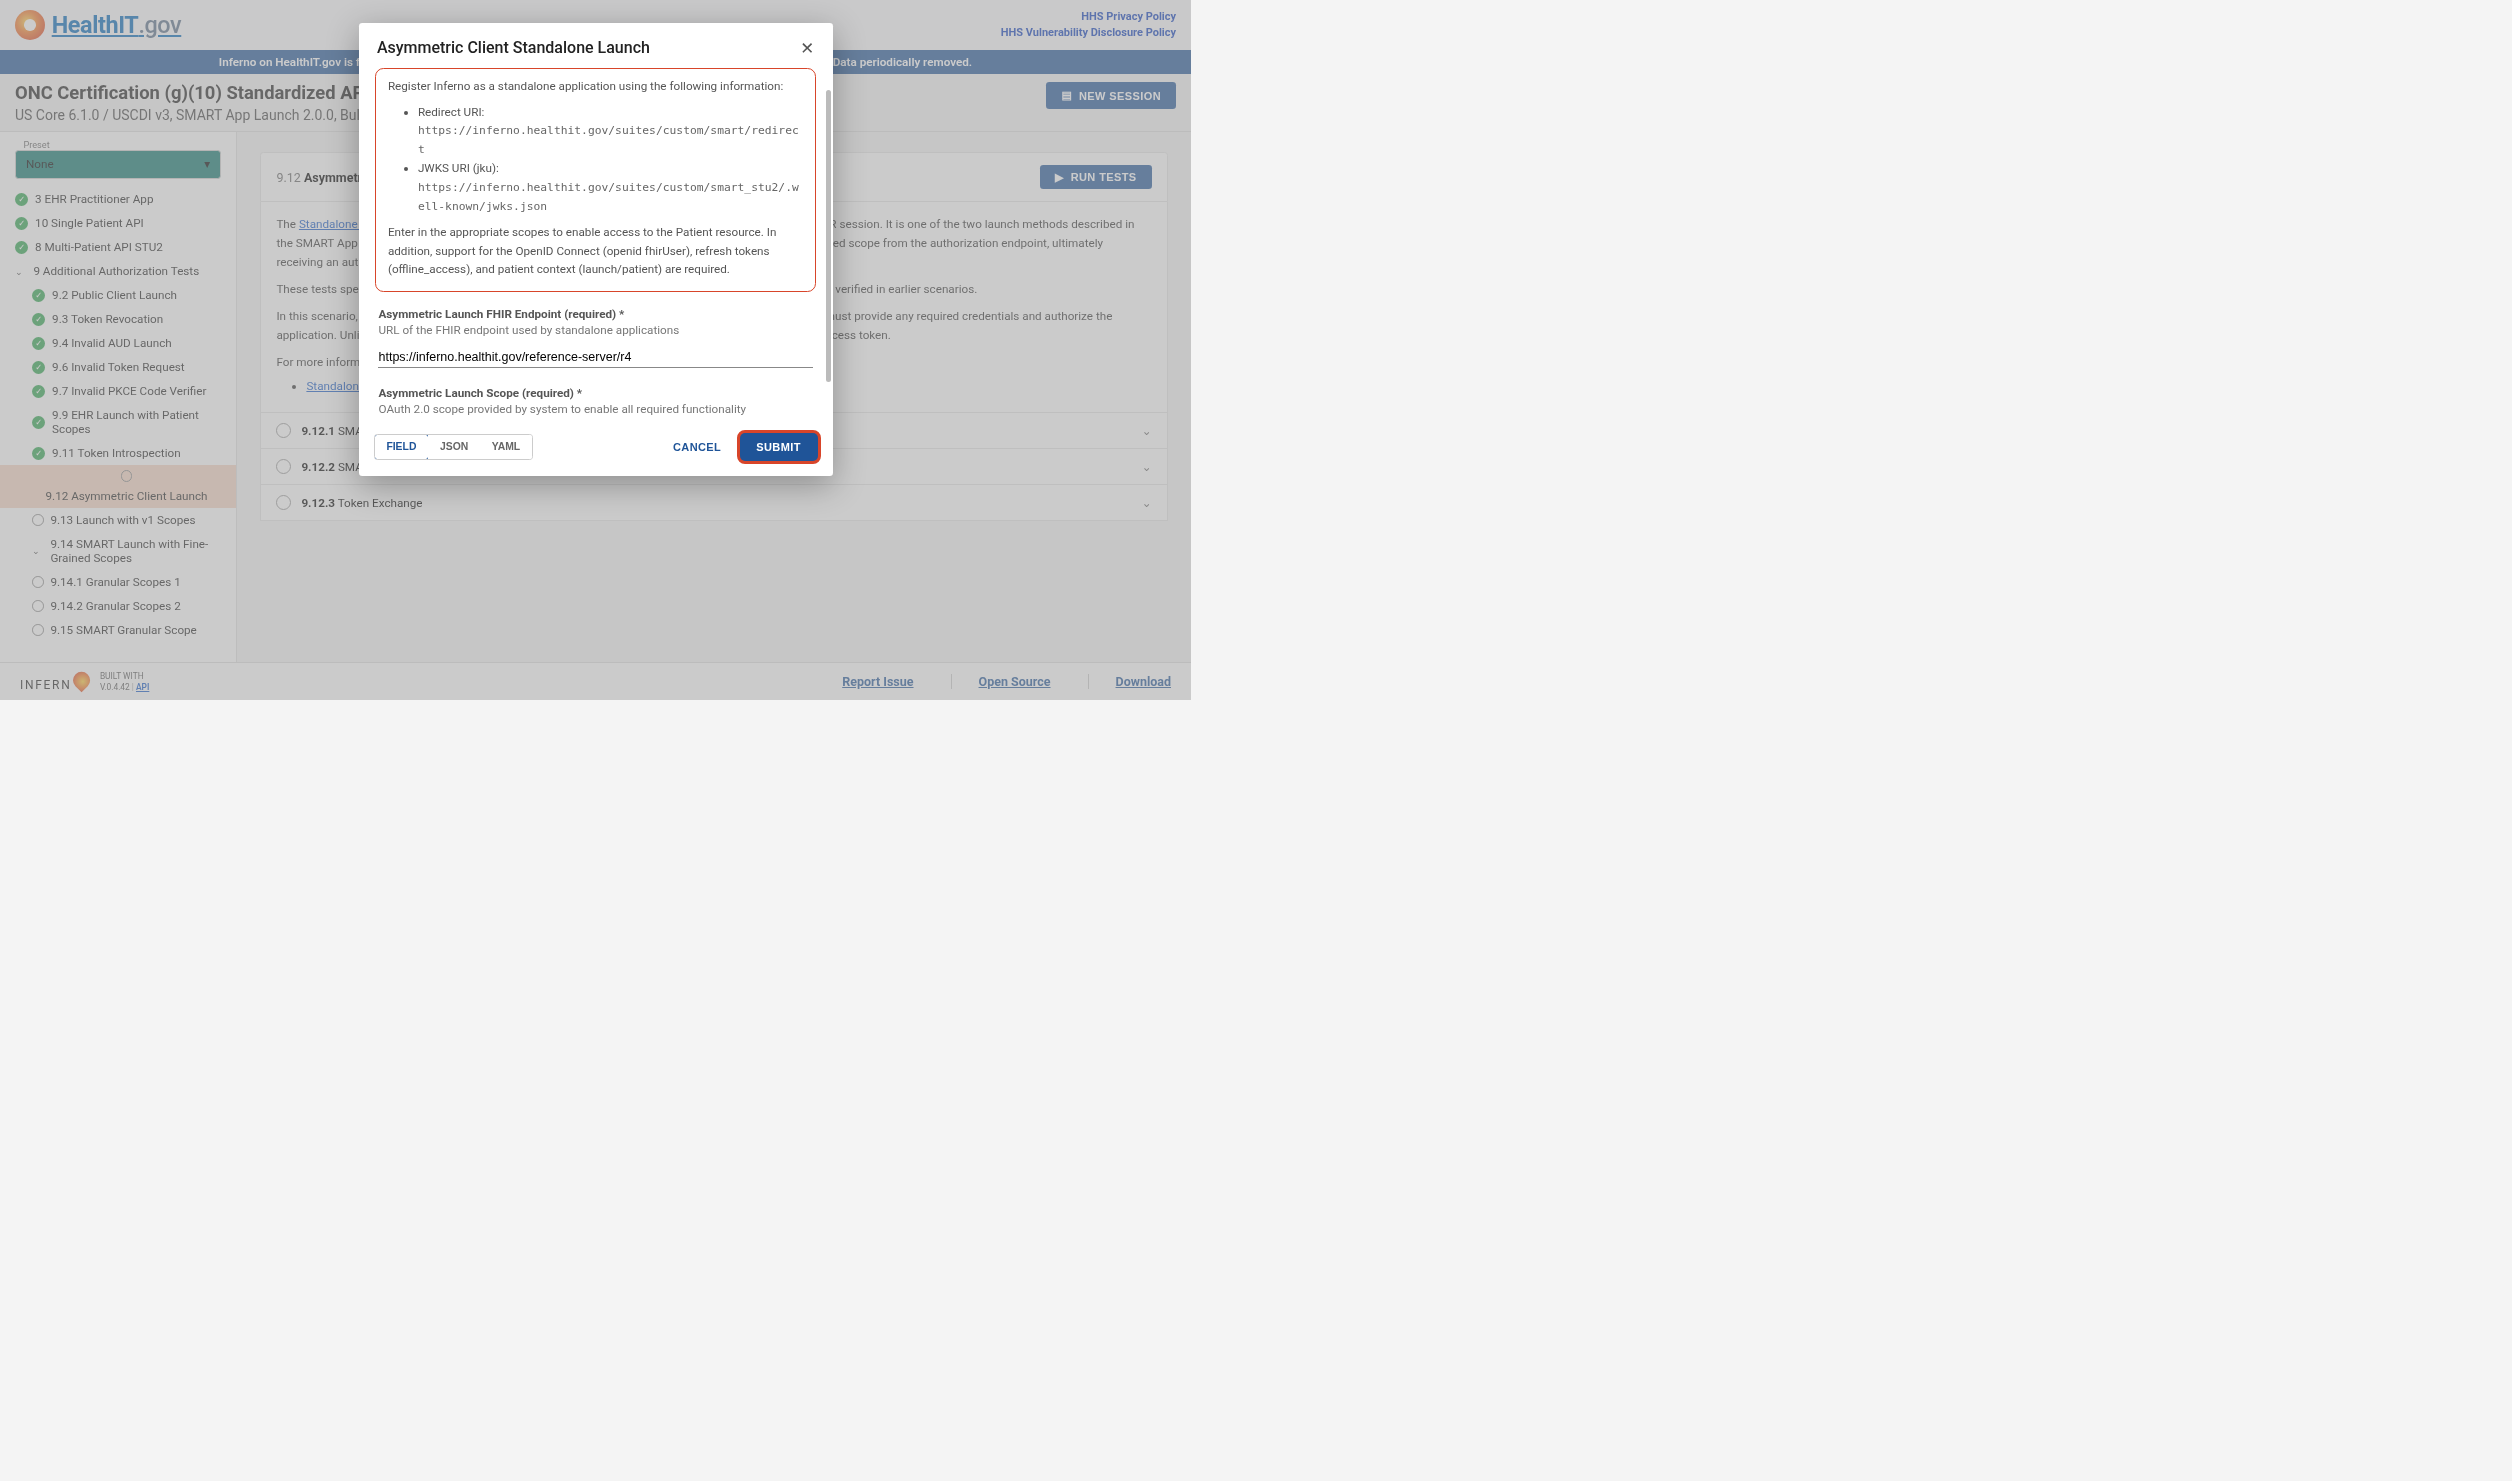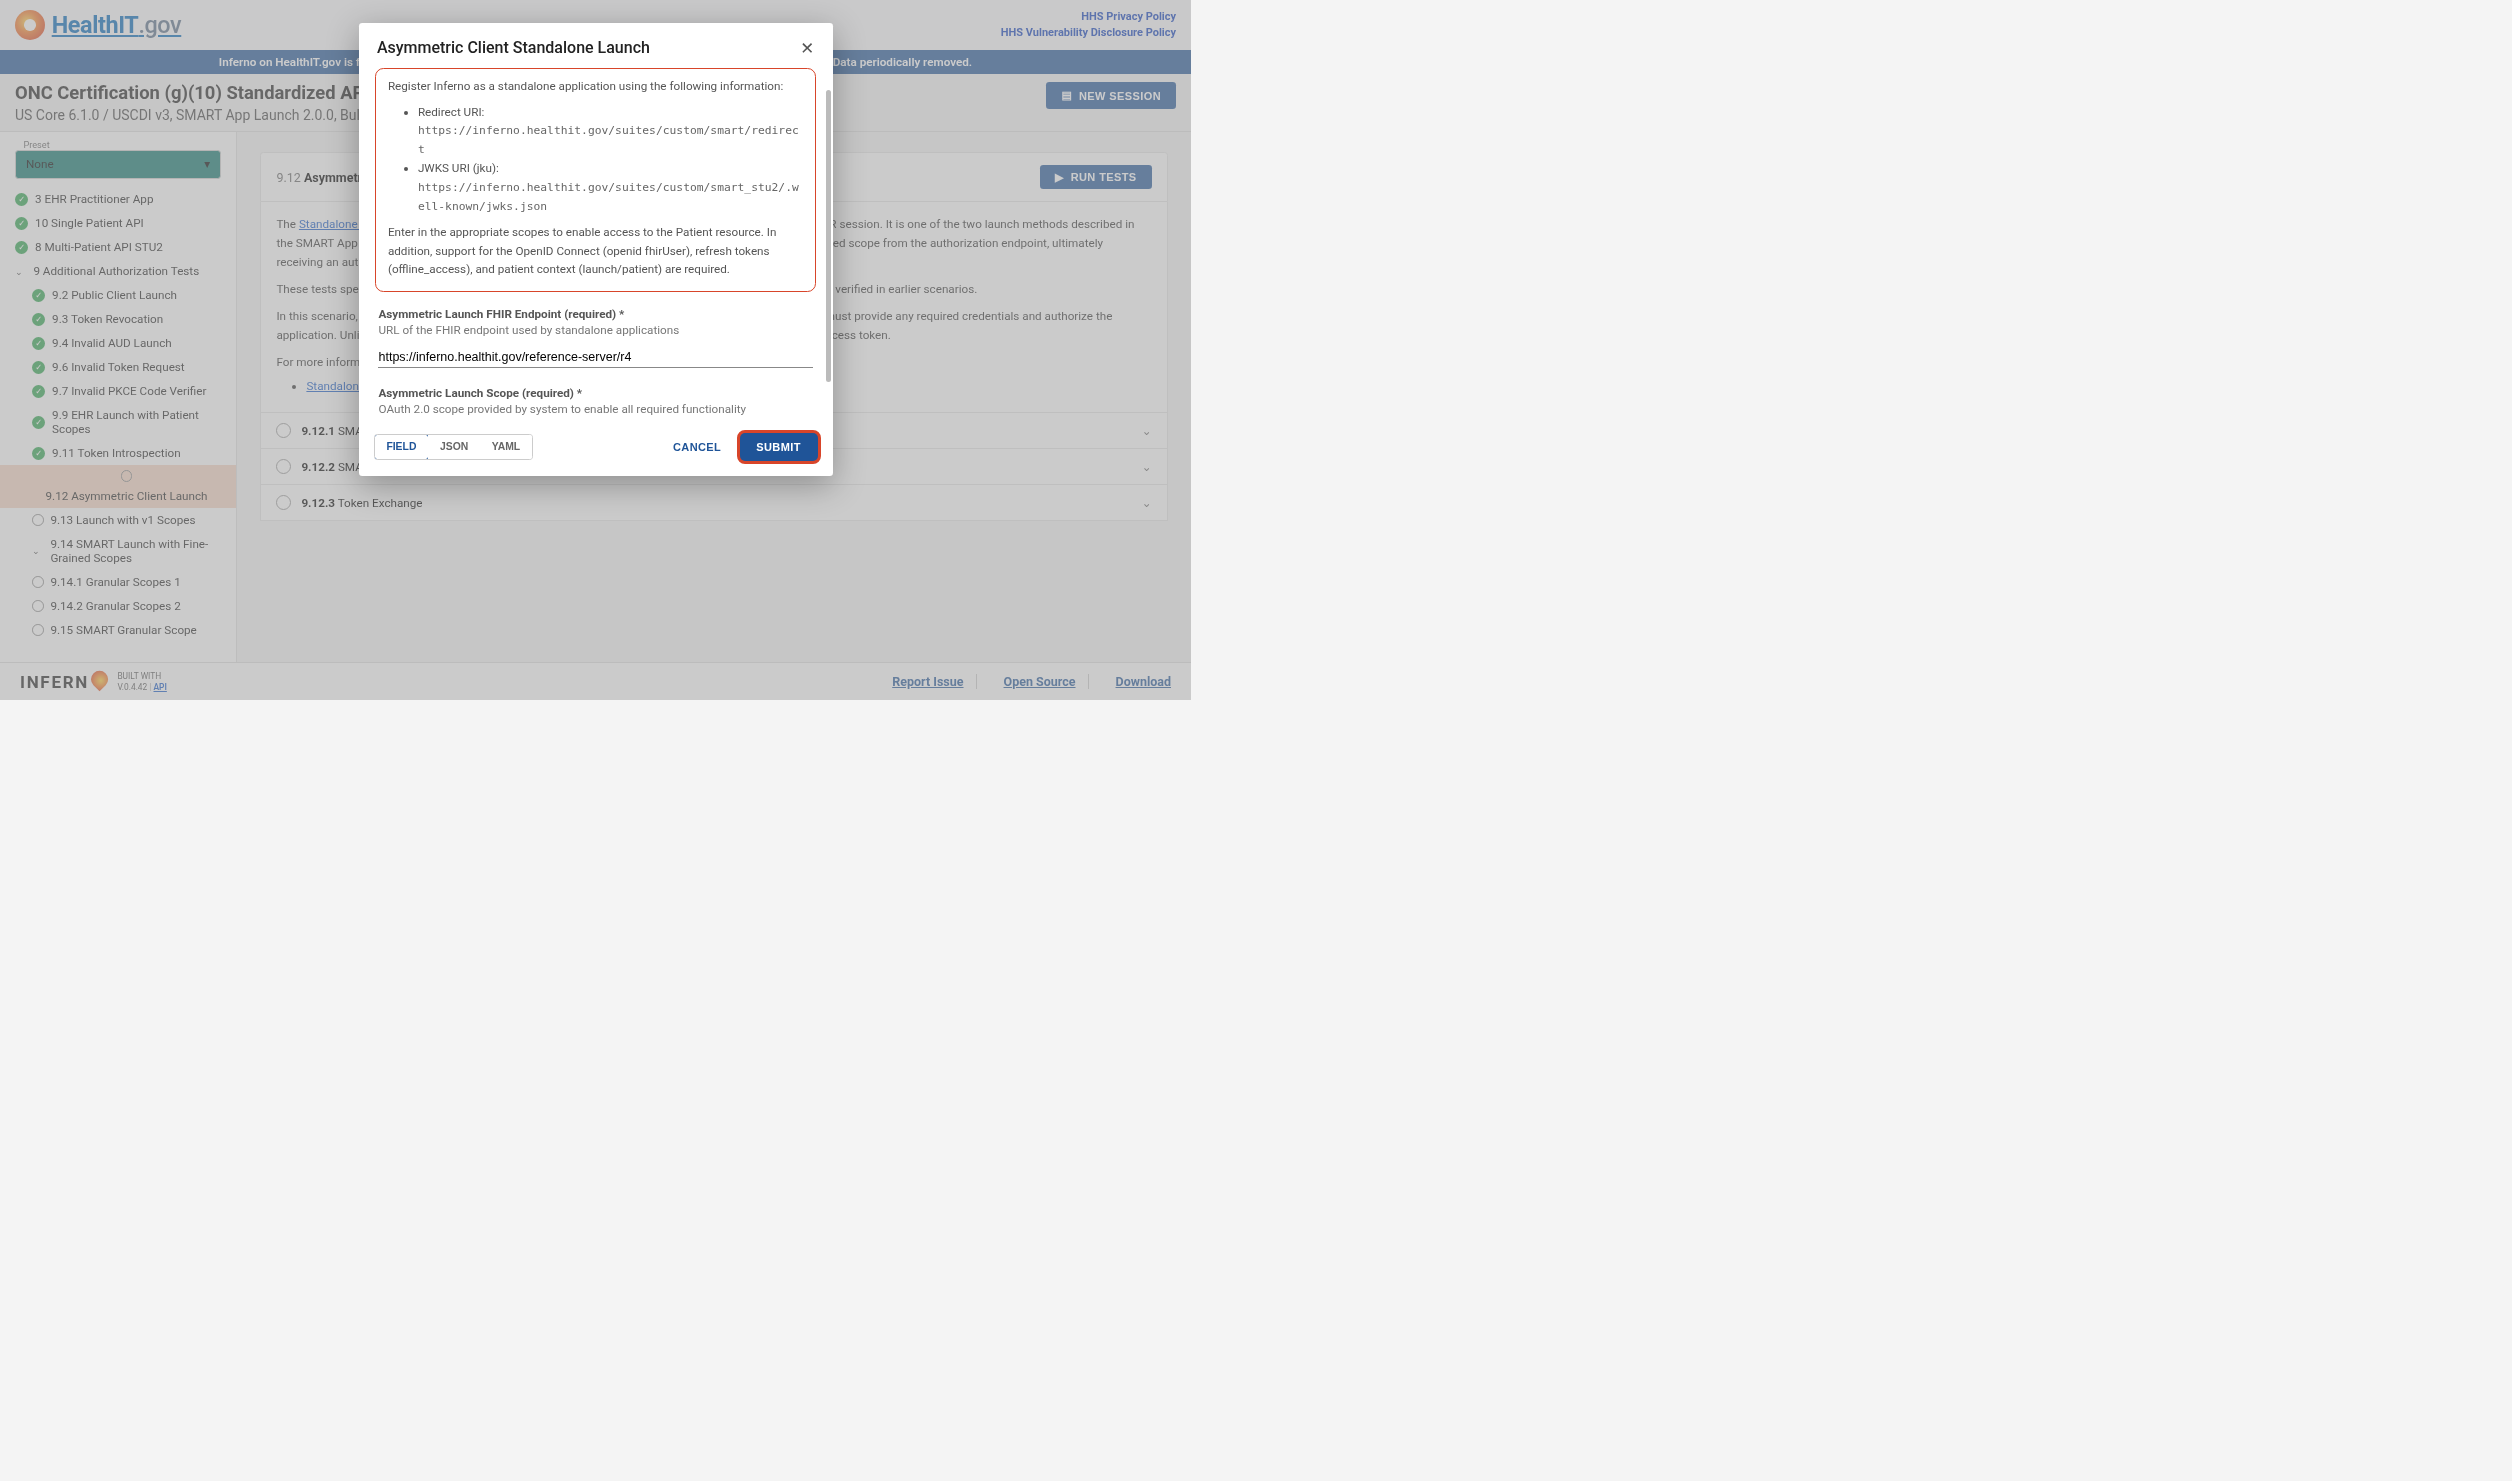--- a/index.html
+++ b/index.html
@@ -105,25 +105,25 @@
     }
     .sub-icon { width: 15px; height: 15px; border: 1.7px solid #999; border-radius: 50%; }
     .sub-test-row .expand { margin-left: auto; color: #666; font-size: 11.7px;}
     .footer {
       position: absolute; bottom: 0; left: 0; right: 0; height: 38px;
       background: #fff; border-top: 0.8px solid #ddd;
       display: flex; justify-content: space-between; align-items: center;
       padding: 0 20px; font-size: 11px;
     }
     .footer-left { display: flex; align-items: center; gap: 8.4px;}
-    .inferno-logo { font-weight: 700; letter-spacing: 1.7px; color: #222; font-size: 17px;}
+    .inferno-logo { font-weight: 400; letter-spacing: 1.7px; color: #222; font-size: 12px;}
     .flame { display: inline-block; width: 16.7px; height: 16.7px; background: radial-gradient(circle at 50% 60%, #ffcf3a 0%, #f47b2a 50%, #d52b1e 100%); border-radius: 50% 50% 50% 0; transform: rotate(-45deg); margin: 0 1.7px;}
     .footer-meta { font-size: 8.4px; color: #555; line-height: 1.2;}
     .footer-meta .api { color: #1459c7; text-decoration: underline; font-weight: 600;}
-    .footer-right { display: flex; gap: 12px; }
+    .footer-right { display: flex; gap: 37px; }
     .footer-right a { color: #1f5498; text-decoration: underline; font-weight: 700; font-size: 12.5px;}
     .footer-right .sep { border-left: 0.8px solid #ccc; padding-left: 27px;}
 
     
     .overlay {
       position: absolute; inset: 0; background: rgba(160,160,160,0.55);
       display: flex; justify-content: center; align-items: flex-start;
     }
     .modal {
       width: 474px; background: #fff; border-radius: 3.3px;

